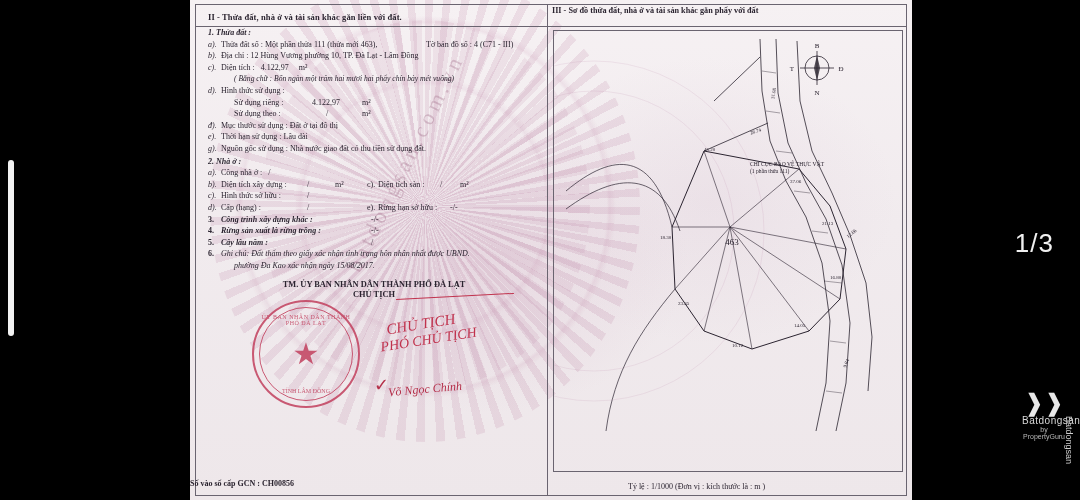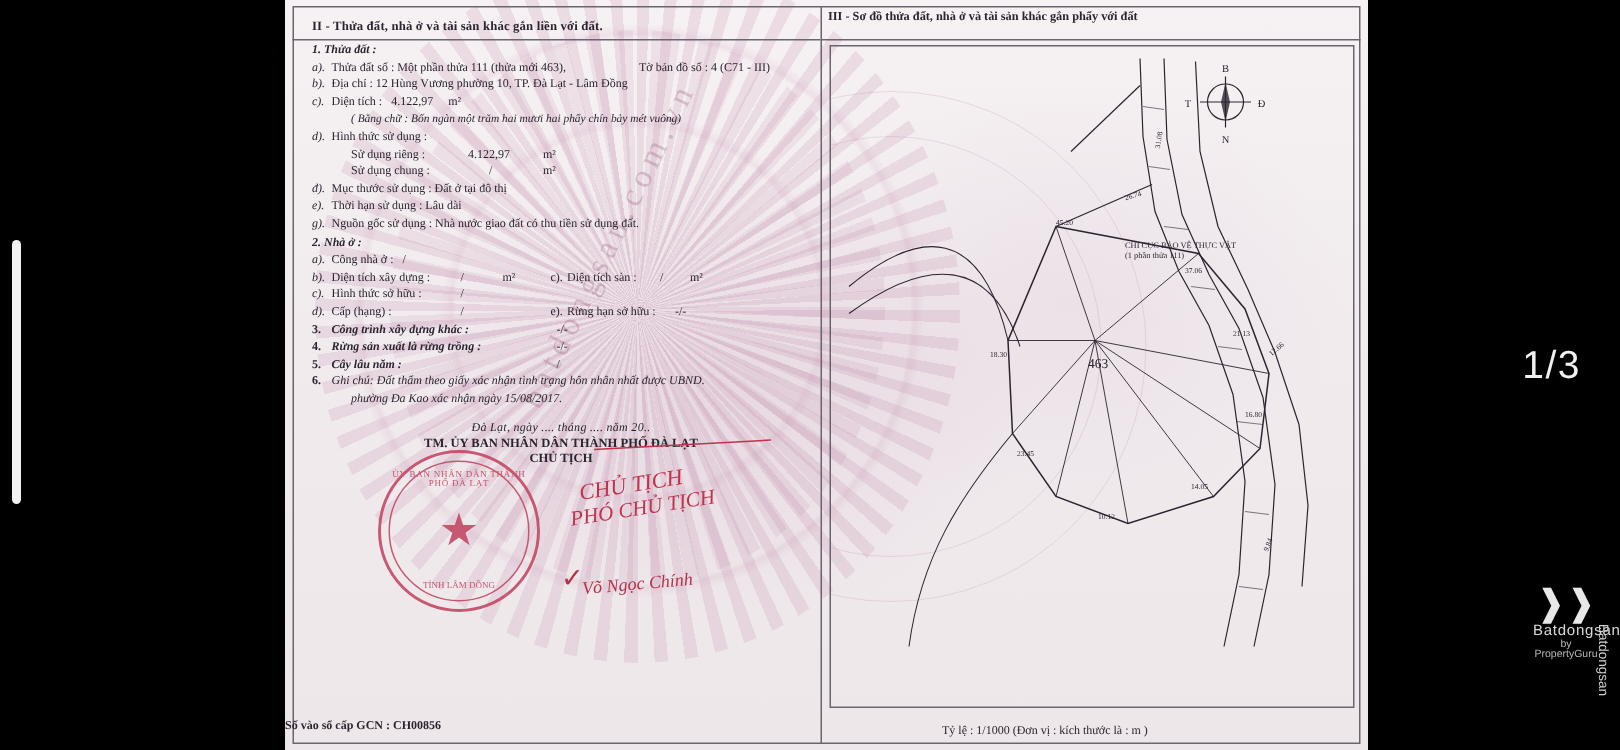--- a/index.html
+++ b/index.html
@@ -223,21 +223,21 @@
         <div class="row">
           <span class="k">d).</span>
           <span>Hình thức sử dụng :</span>
         </div>
         <div class="row indent2">
           <span style="width:78px">Sử dụng riêng :</span>
           <span style="width:50px">4.122,97</span>
           <span>m²</span>
         </div>
         <div class="row indent2">
-          <span style="width:78px">Sử dụng chung :</span>
+          <span style="width:78px">Sử dụng theo :</span>
           <span style="width:50px; padding-left:14px">/</span>
           <span>m²</span>
         </div>
 
         <div class="row">
           <span class="k">đ).</span>
           <span>Mục thước sử dụng : Đất ở tại đô thị</span>
         </div>
         <div class="row">
           <span class="k">e).</span>
@@ -298,21 +298,20 @@
           <span>/</span>
         </div>
         <div class="row">
           <span class="k n bld">6.</span>
           <span class="ital">Ghi chú: Đất thẩm theo giấy xác nhận tình trạng hôn nhân nhất được UBND.</span>
         </div>
         <div class="indent2 ital">phường Đa Kao xác nhận ngày 15/08/2017.</div>
       </div>
 
       <div class="sign">
-        <div class="date ital">Đà Lạt, ngày .... tháng .... năm 20..</div>
         <div class="org">TM. ỦY BAN NHÂN DÂN THÀNH PHỐ ĐÀ LẠT</div>
         <div class="role">CHỦ TỊCH</div>
       </div>
     </div>
 
     <div class="sig-scribble">CHỦ TỊCH</div>
     <div class="redline"></div>
     <div class="sig-scribble" style="top:332px; left:190px; font-size:14px;">PHÓ CHỦ TỊCH</div>
 
     <div class="stamp">

